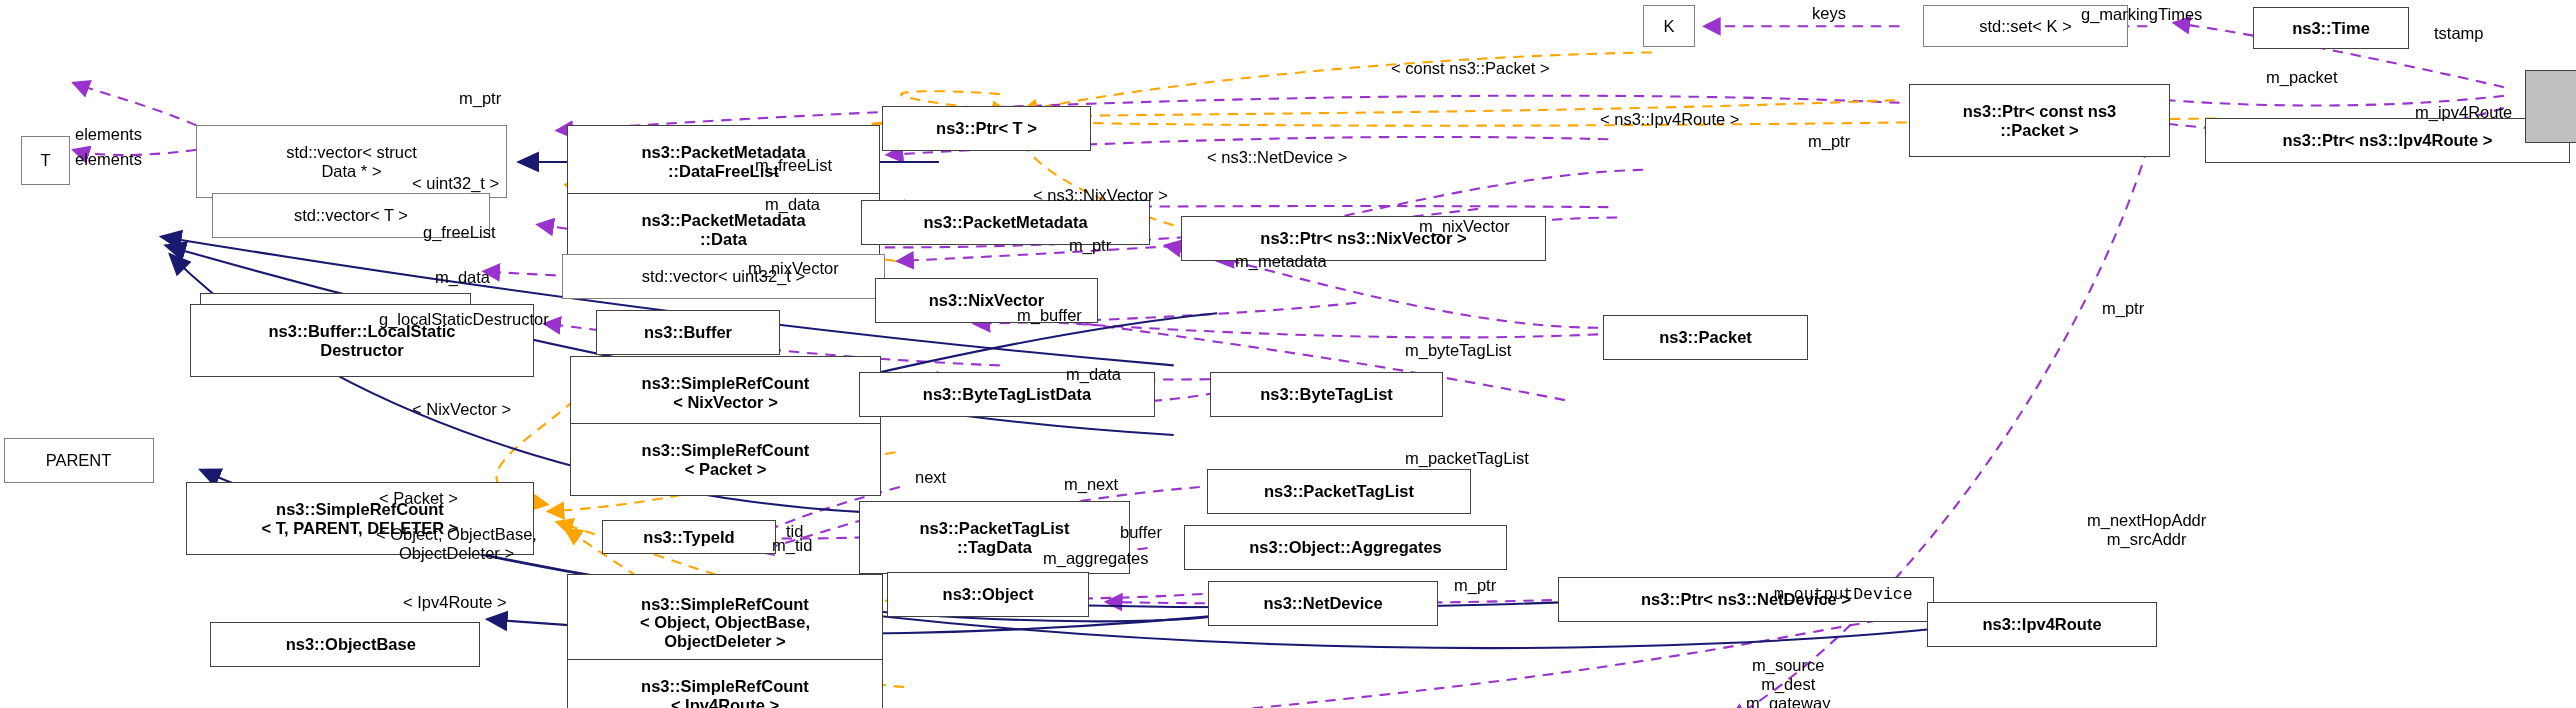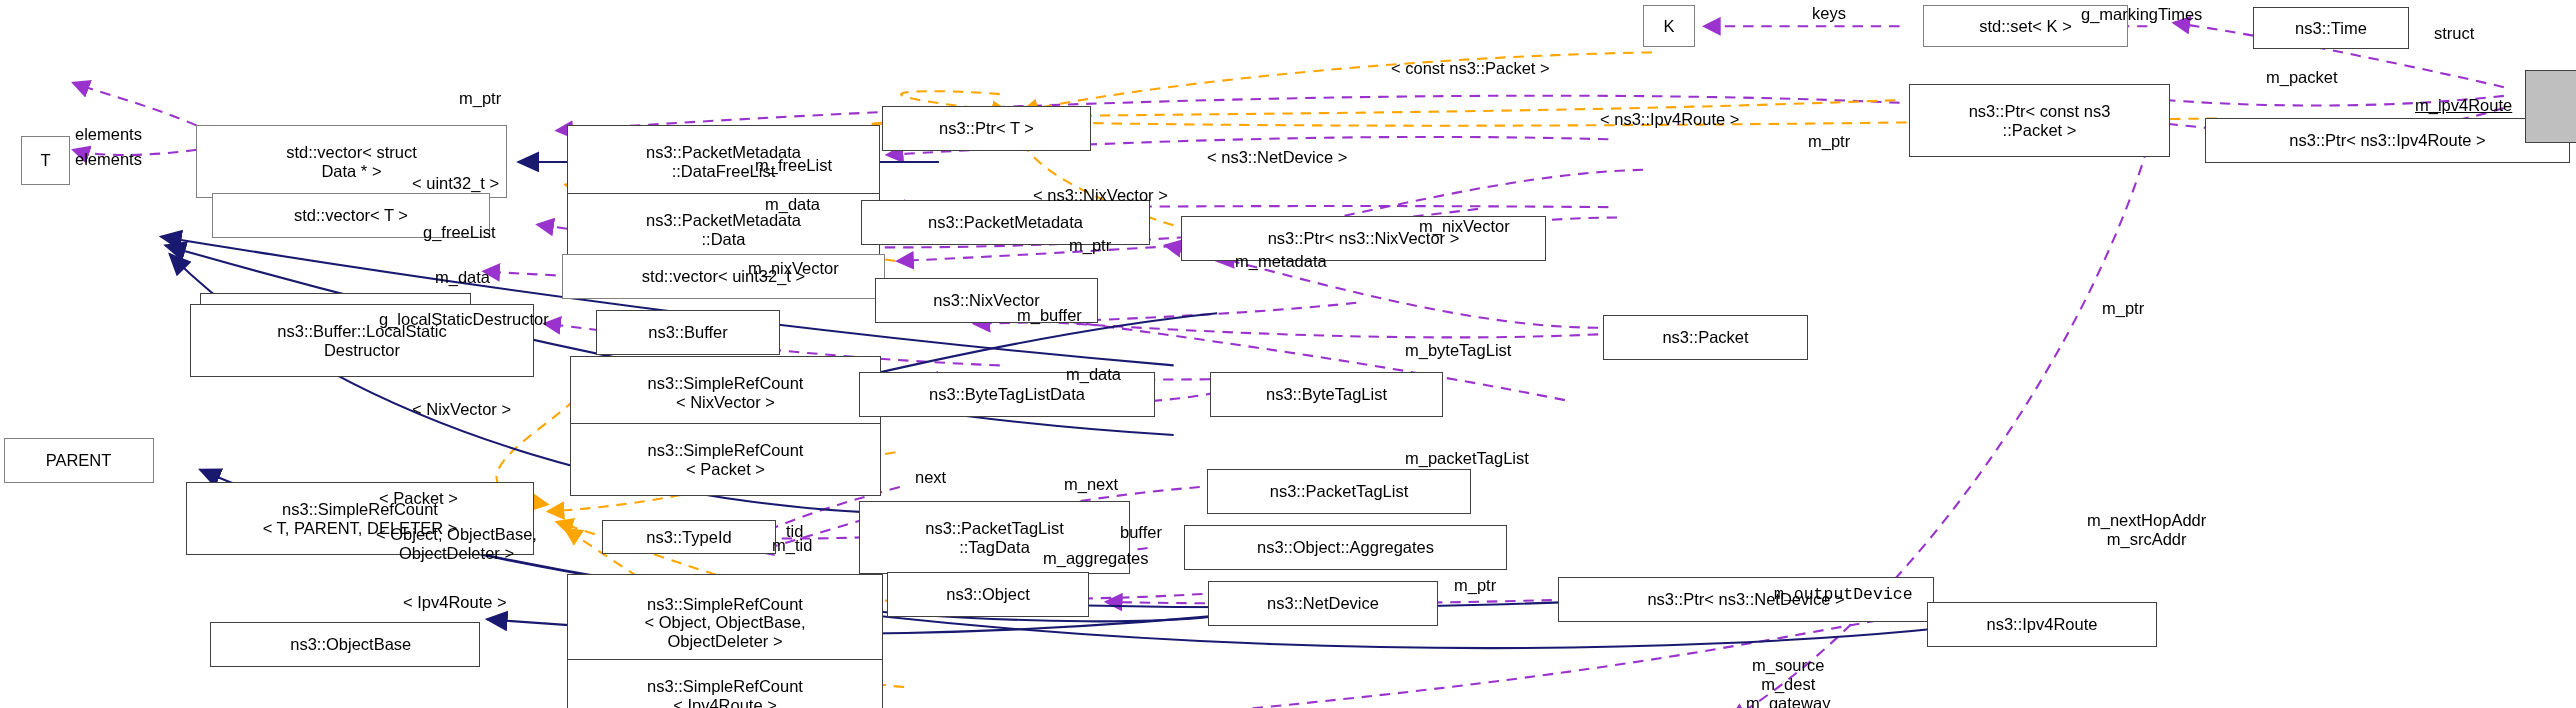--- a/index.html
+++ b/index.html
@@ -35,20 +35,21 @@
     line-height: 1.12;
     color: #000000;
     background: #ffffff;
     border: 0.9px solid #808080;
     padding: 0.9px 3.5px;
     white-space: pre;
     z-index: 5;
   }
   .node.solid {
     border: 1.7px solid #404040;
+    font-weight: bold;
   }
   .node.focus {
     border: 1.7px solid #404040;
     background: #bfbfbf;
   }
   .edge-label {
     position: absolute;
     font-size: 16.5px;
     color: #000000;
     background: transparent;
@@ -225,18 +226,18 @@
 m_dest
 m_gateway</div>
       <div class="edge-label" style="left: 2087px; top: 511px;">m_nextHopAddr
 m_srcAddr</div>
       <div class="edge-label" style="left: 2102px; top: 299px;">m_ptr</div>
       <div class="edge-label" style="left: 1808px; top: 132px;">m_ptr</div>
       <div class="edge-label" style="left: 1391px; top: 59px;">&lt; const ns3::Packet &gt;</div>
       <div class="edge-label" style="left: 1600px; top: 110px;">&lt; ns3::Ipv4Route &gt;</div>
       <div class="edge-label" style="left: 1812px; top: 3.5px;">keys</div>
       <div class="edge-label" style="left: 2081px; top: 5.2px;">g_markingTimes</div>
-      <div class="edge-label" style="left: 2434px; top: 24px;">struct</div>
+      <div class="edge-label" style="left: 2434px; top: 24px;">tstamp</div>
       <div class="edge-label" style="left: 2266px; top: 68px;">m_packet</div>
-      <div class="edge-label" style="left: 2415px; top: 96px; text-decoration: underline;">m_ipv4Route</div>
+      <div class="edge-label" style="left: 2415px; top: 103px;">m_ipv4Route</div>
     </div>
 </div>
 
 
 </body></html>

